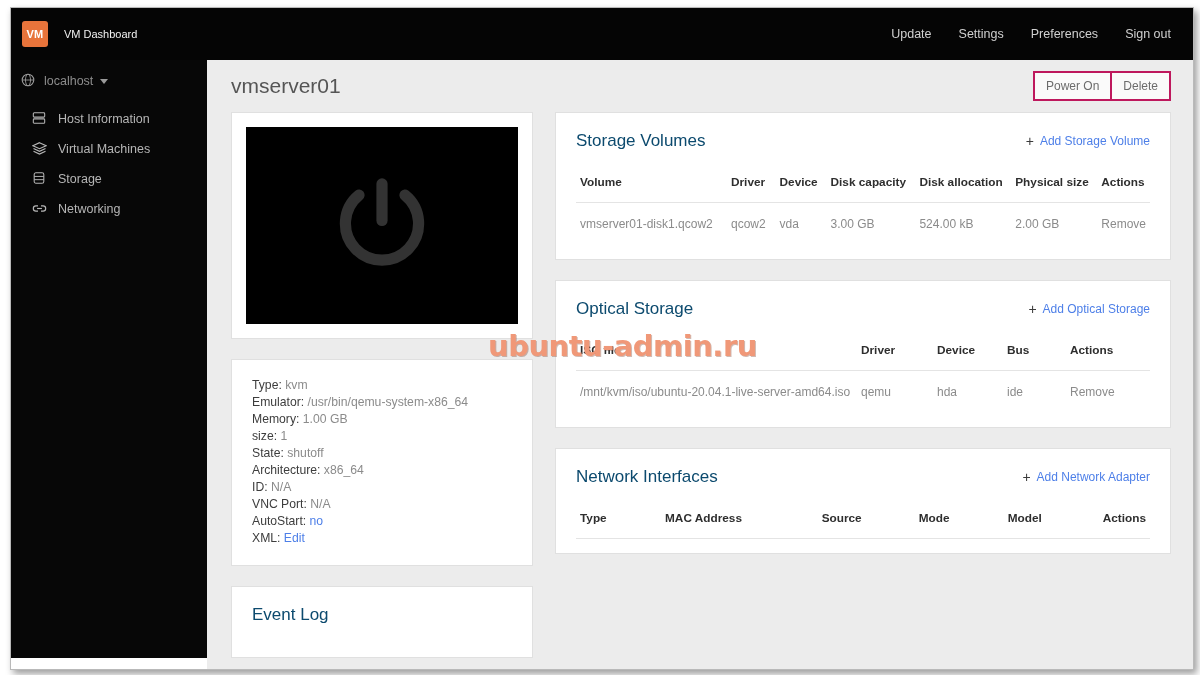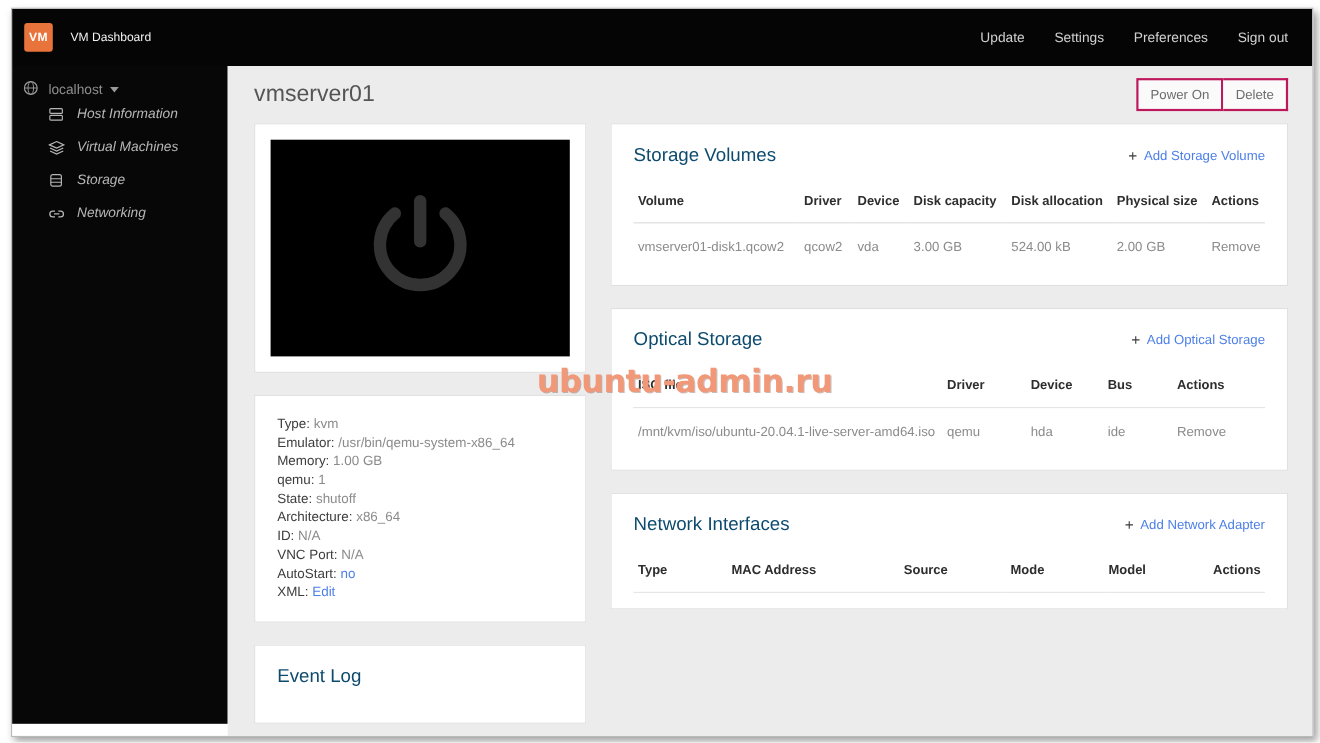--- a/index.html
+++ b/index.html
@@ -91,27 +91,26 @@
   .host-row .host-label { margin-left: 9px; }
   .caret {
     margin-left: 7px;
     width: 0; height: 0;
     border-left: 4px solid transparent;
     border-right: 4px solid transparent;
     border-top: 5px solid #9a9a9a;
   }
   .nav-item {
     display: flex;
-    align-items: flex-start;
+    align-items: flex-end;
     height: 30px;
-    padding-left: 32px;
+    padding-left: 20px;
     color: #b6b6b6;
     font-size: 12.5px;
     cursor: pointer;
-    font-style: italic;
   }
   .nav-item .nav-ico {
     width: 16px; height: 16px;
     margin-right: 11px;
     display: flex;
     align-items: center;
     justify-content: center;
     flex: 0 0 16px;
   }
   .nav-item .nav-label { white-space: nowrap; }
@@ -368,21 +367,21 @@
               </div>
               <div class="detail-row">
                 <span class="detail-key">Emulator:</span>
                 <span class="detail-val">/usr/bin/qemu-system-x86_64</span>
               </div>
               <div class="detail-row">
                 <span class="detail-key">Memory:</span>
                 <span class="detail-val">1.00 GB</span>
               </div>
               <div class="detail-row">
-                <span class="detail-key">qemu:</span>
+                <span class="detail-key">size:</span>
                 <span class="detail-val">1</span>
               </div>
               <div class="detail-row">
                 <span class="detail-key">State:</span>
                 <span class="detail-val">shutoff</span>
               </div>
               <div class="detail-row">
                 <span class="detail-key">Architecture:</span>
                 <span class="detail-val">x86_64</span>
               </div>

